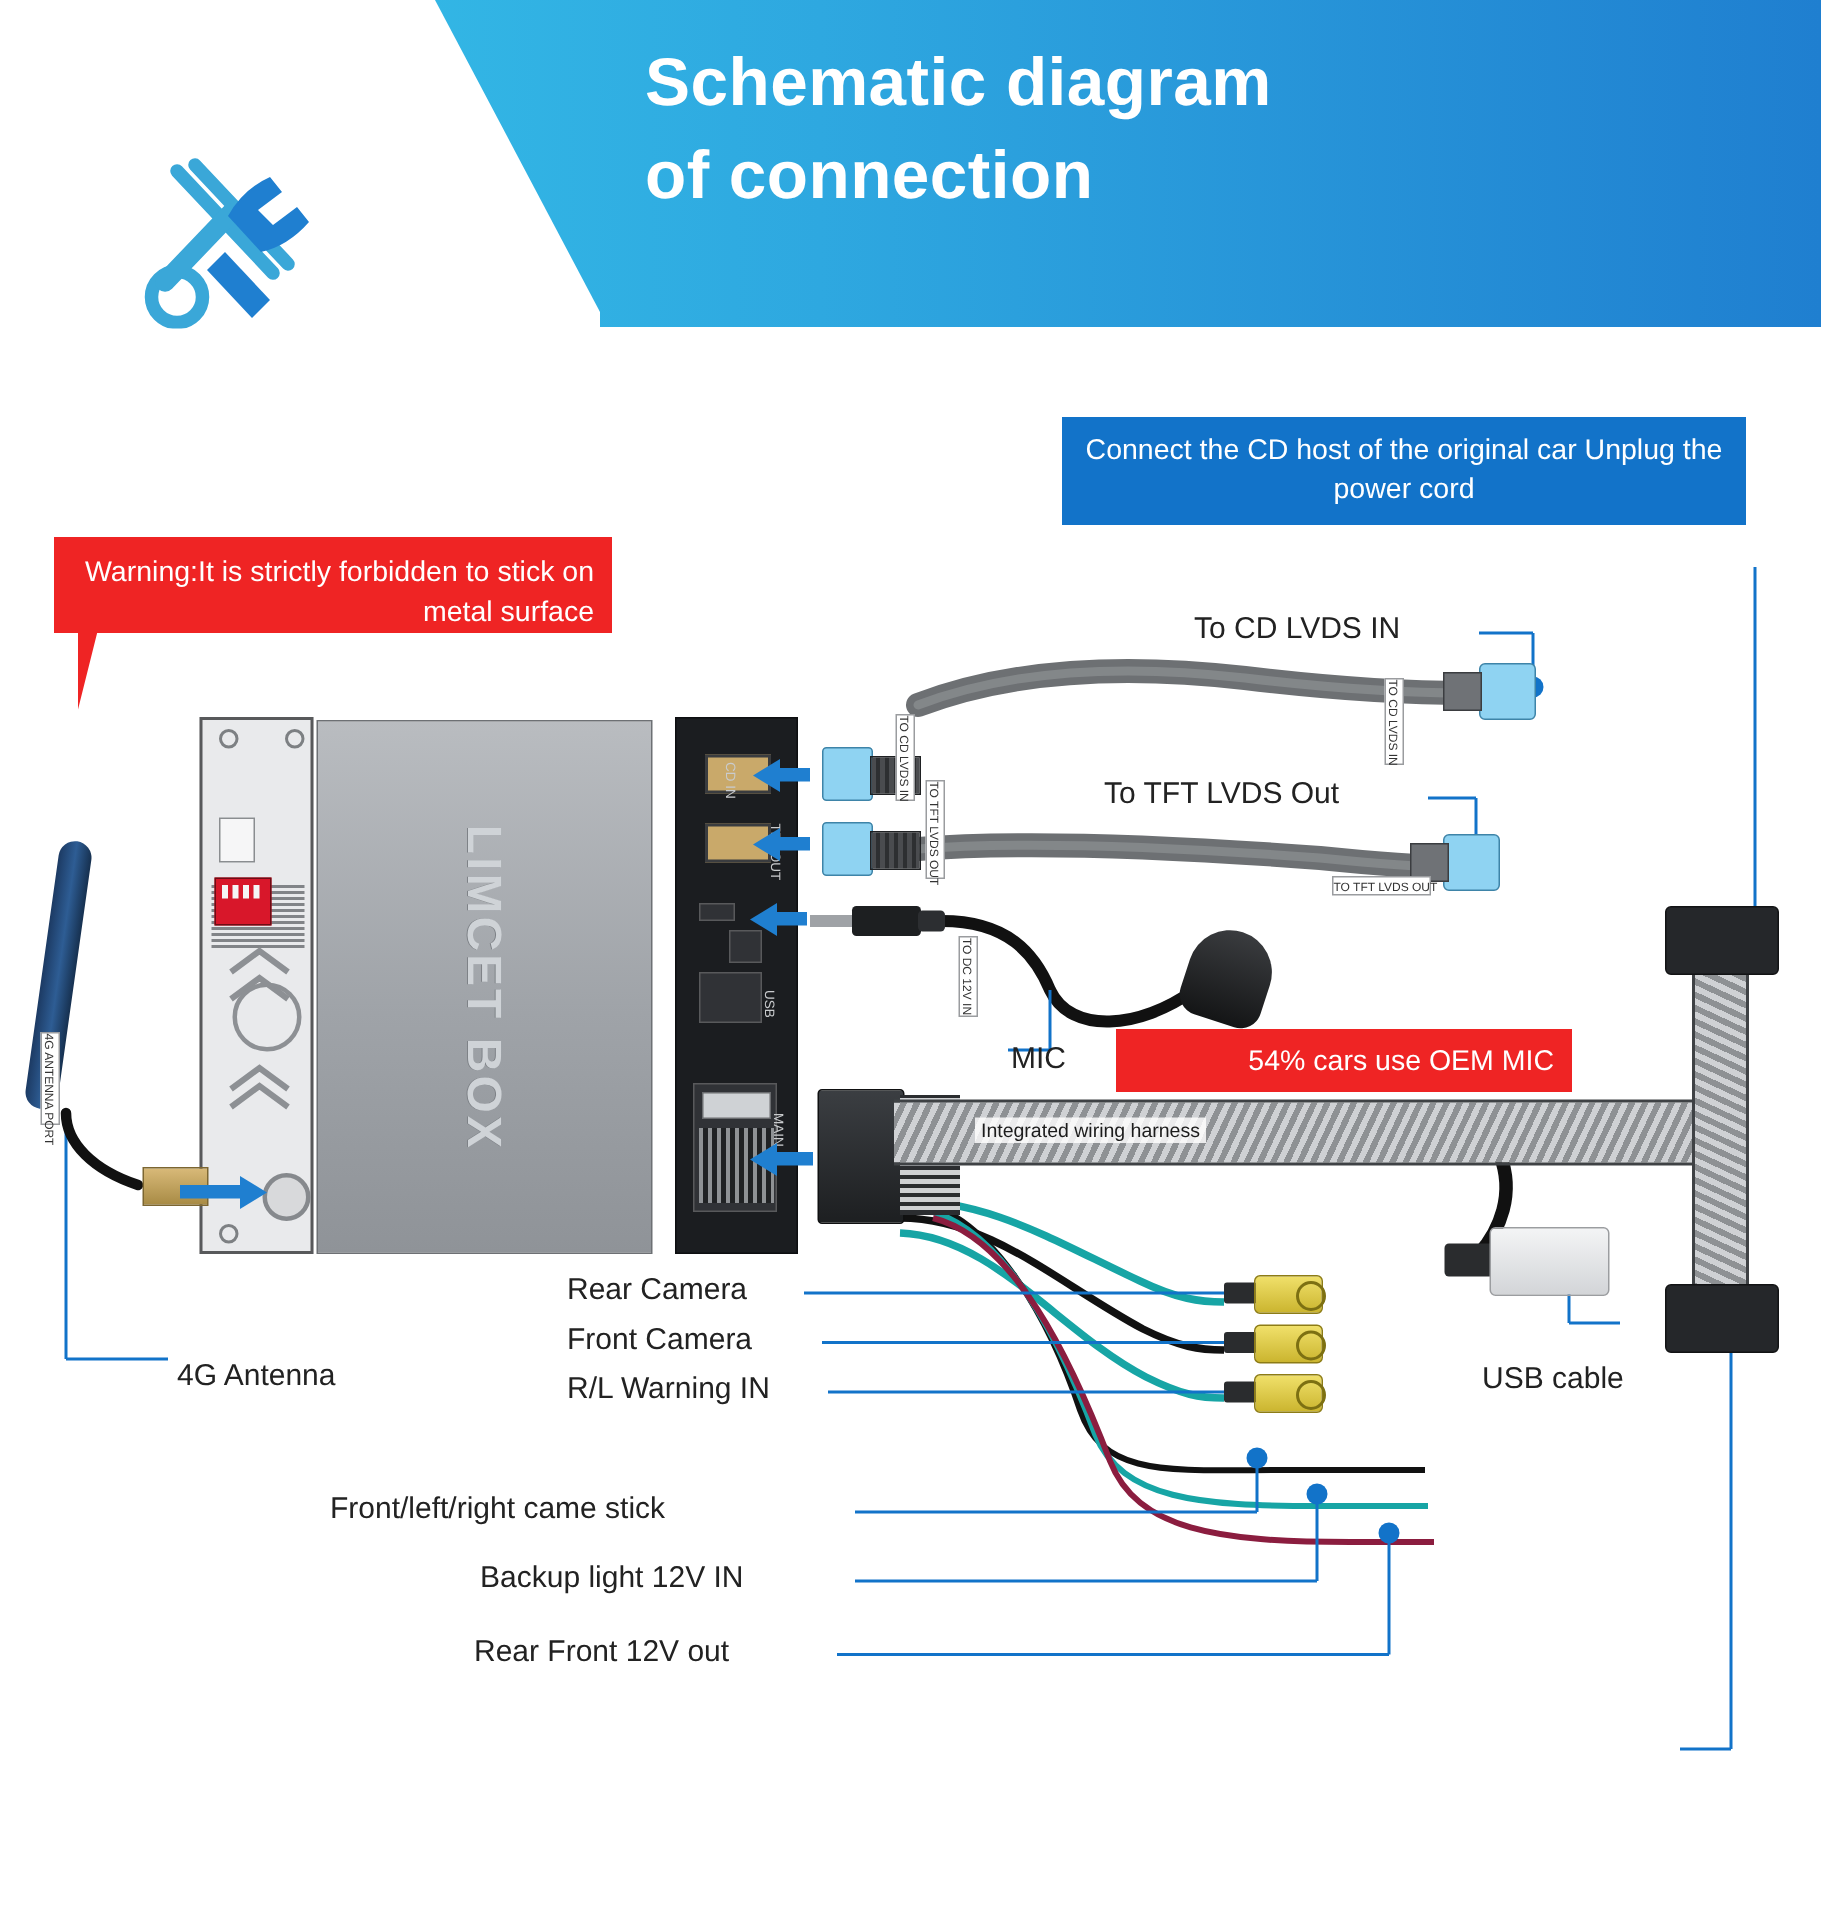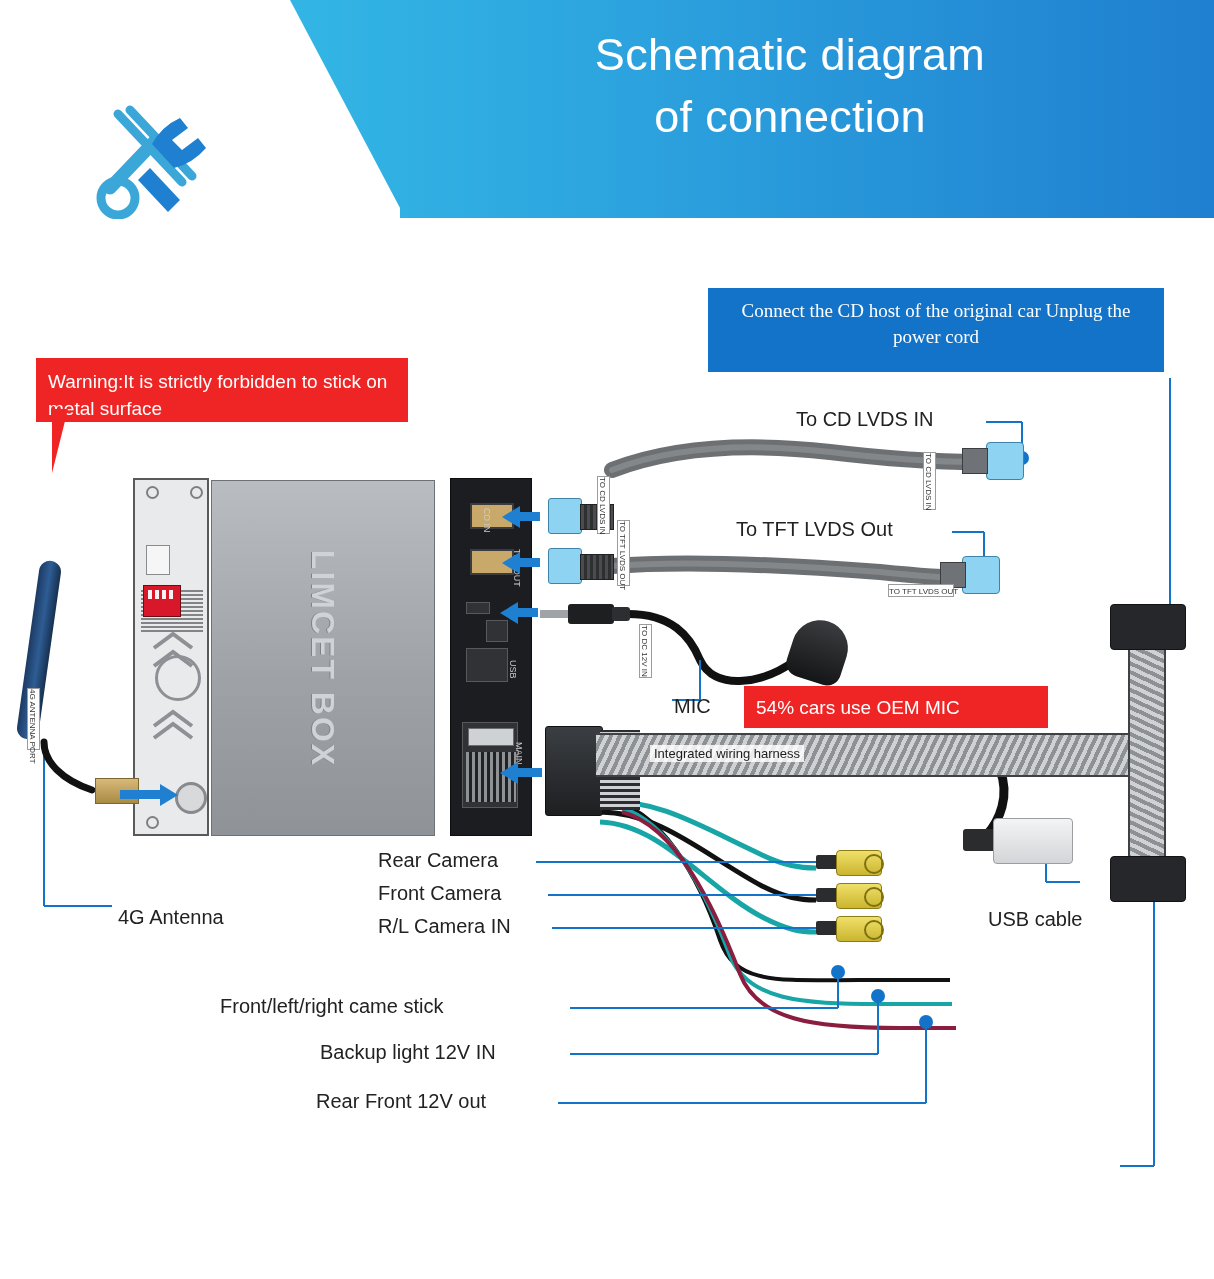--- a/index.html
+++ b/index.html
@@ -34,23 +34,23 @@
     background: #ffffff;
     clip-path: polygon(0 0, 290px 0, 400px 208px, 400px 218px, 0 218px);
   }
   .header-title {
     position: absolute;
     left: 430px;
     top: 24px;
     width: 720px;
     color: #ffffff;
     font-size: 45px;
-    font-weight: normal;
+    font-weight: bold;
     line-height: 62px;
-    text-align: center;
+    text-align: left;
     letter-spacing: 0.3px;
   }
   .header-title .l2 { display: block; }
 
   
   .tools-icon {
     position: absolute;
     left: 96px; top: 104px;
     width: 110px; height: 115px;
   }
@@ -65,21 +65,21 @@
     text-align: center;
     padding: 10px 14px;
     box-sizing: border-box;
   }
   .warn-box {
     position: absolute;
     background: #ef2424;
     color: #ffffff;
     font-size: 19px;
     line-height: 27px;
-    text-align: left;
+    text-align: right;
     padding: 10px 12px;
     box-sizing: border-box;
   }
   .plain-label {
     position: absolute;
     color: #222222;
     font-size: 20px;
     white-space: nowrap;
   }
 
@@ -601,35 +601,35 @@
     <div class="neck"></div>
     <div class="barrel"></div>
     <div class="tip"></div>
   </div>
   <div class="rca" style="left:816px; top:916px;">
     <div class="neck"></div>
     <div class="barrel"></div>
     <div class="tip"></div>
   </div>
 
-  <div class="cal-box" style="left:708px; top:288px; width:456px; height:84px;font-family:Liberation Serif, serif;">Connect the CD host of the original car Unplug the power cord</div>
+  <div class="cal-box" style="left:708px; top:278px; width:456px; height:72px;">Connect the CD host of the original car Unplug the power cord</div>
 
 
   <div class="warn-box" style="left:36px; top:358px; width:372px; height:64px;">Warning:It is strictly forbidden to stick on metal surface</div>
   <div class="warn-tail"></div>
 
   <div class="warn-box" style="left:744px; top:686px; width:304px; height:42px; font-size:19px; padding-top:8px;">54% cars use OEM MIC</div>
 
   <div class="plain-label" style="left:796px; top:408px;">To CD LVDS IN</div>
   <div class="plain-label" style="left:736px; top:518px;">To TFT LVDS Out</div>
   <div class="plain-label" style="left:674px; top:695px;">MIC</div>
   <div class="plain-label" style="left:988px; top:880px;margin-top:28px;">USB cable</div>
   <div class="plain-label" style="left:118px; top:892px;margin-top:14px;">4G Antenna</div>
 
   <div class="plain-label" style="left:378px; top:849px;">Rear Camera</div>
   <div class="plain-label" style="left:378px; top:882px;">Front Camera</div>
-  <div class="plain-label" style="left:378px; top:915px;">R/L Camera IN</div>
+  <div class="plain-label" style="left:378px; top:915px;">R/L Warning IN</div>
 
   <div class="plain-label" style="left:220px; top:995px;">Front/left/right came stick</div>
   <div class="plain-label" style="left:320px; top:1041px;">Backup light 12V IN</div>
   <div class="plain-label" style="left:316px; top:1090px;">Rear Front 12V out</div>
 
 </div>
 
 </body></html>

